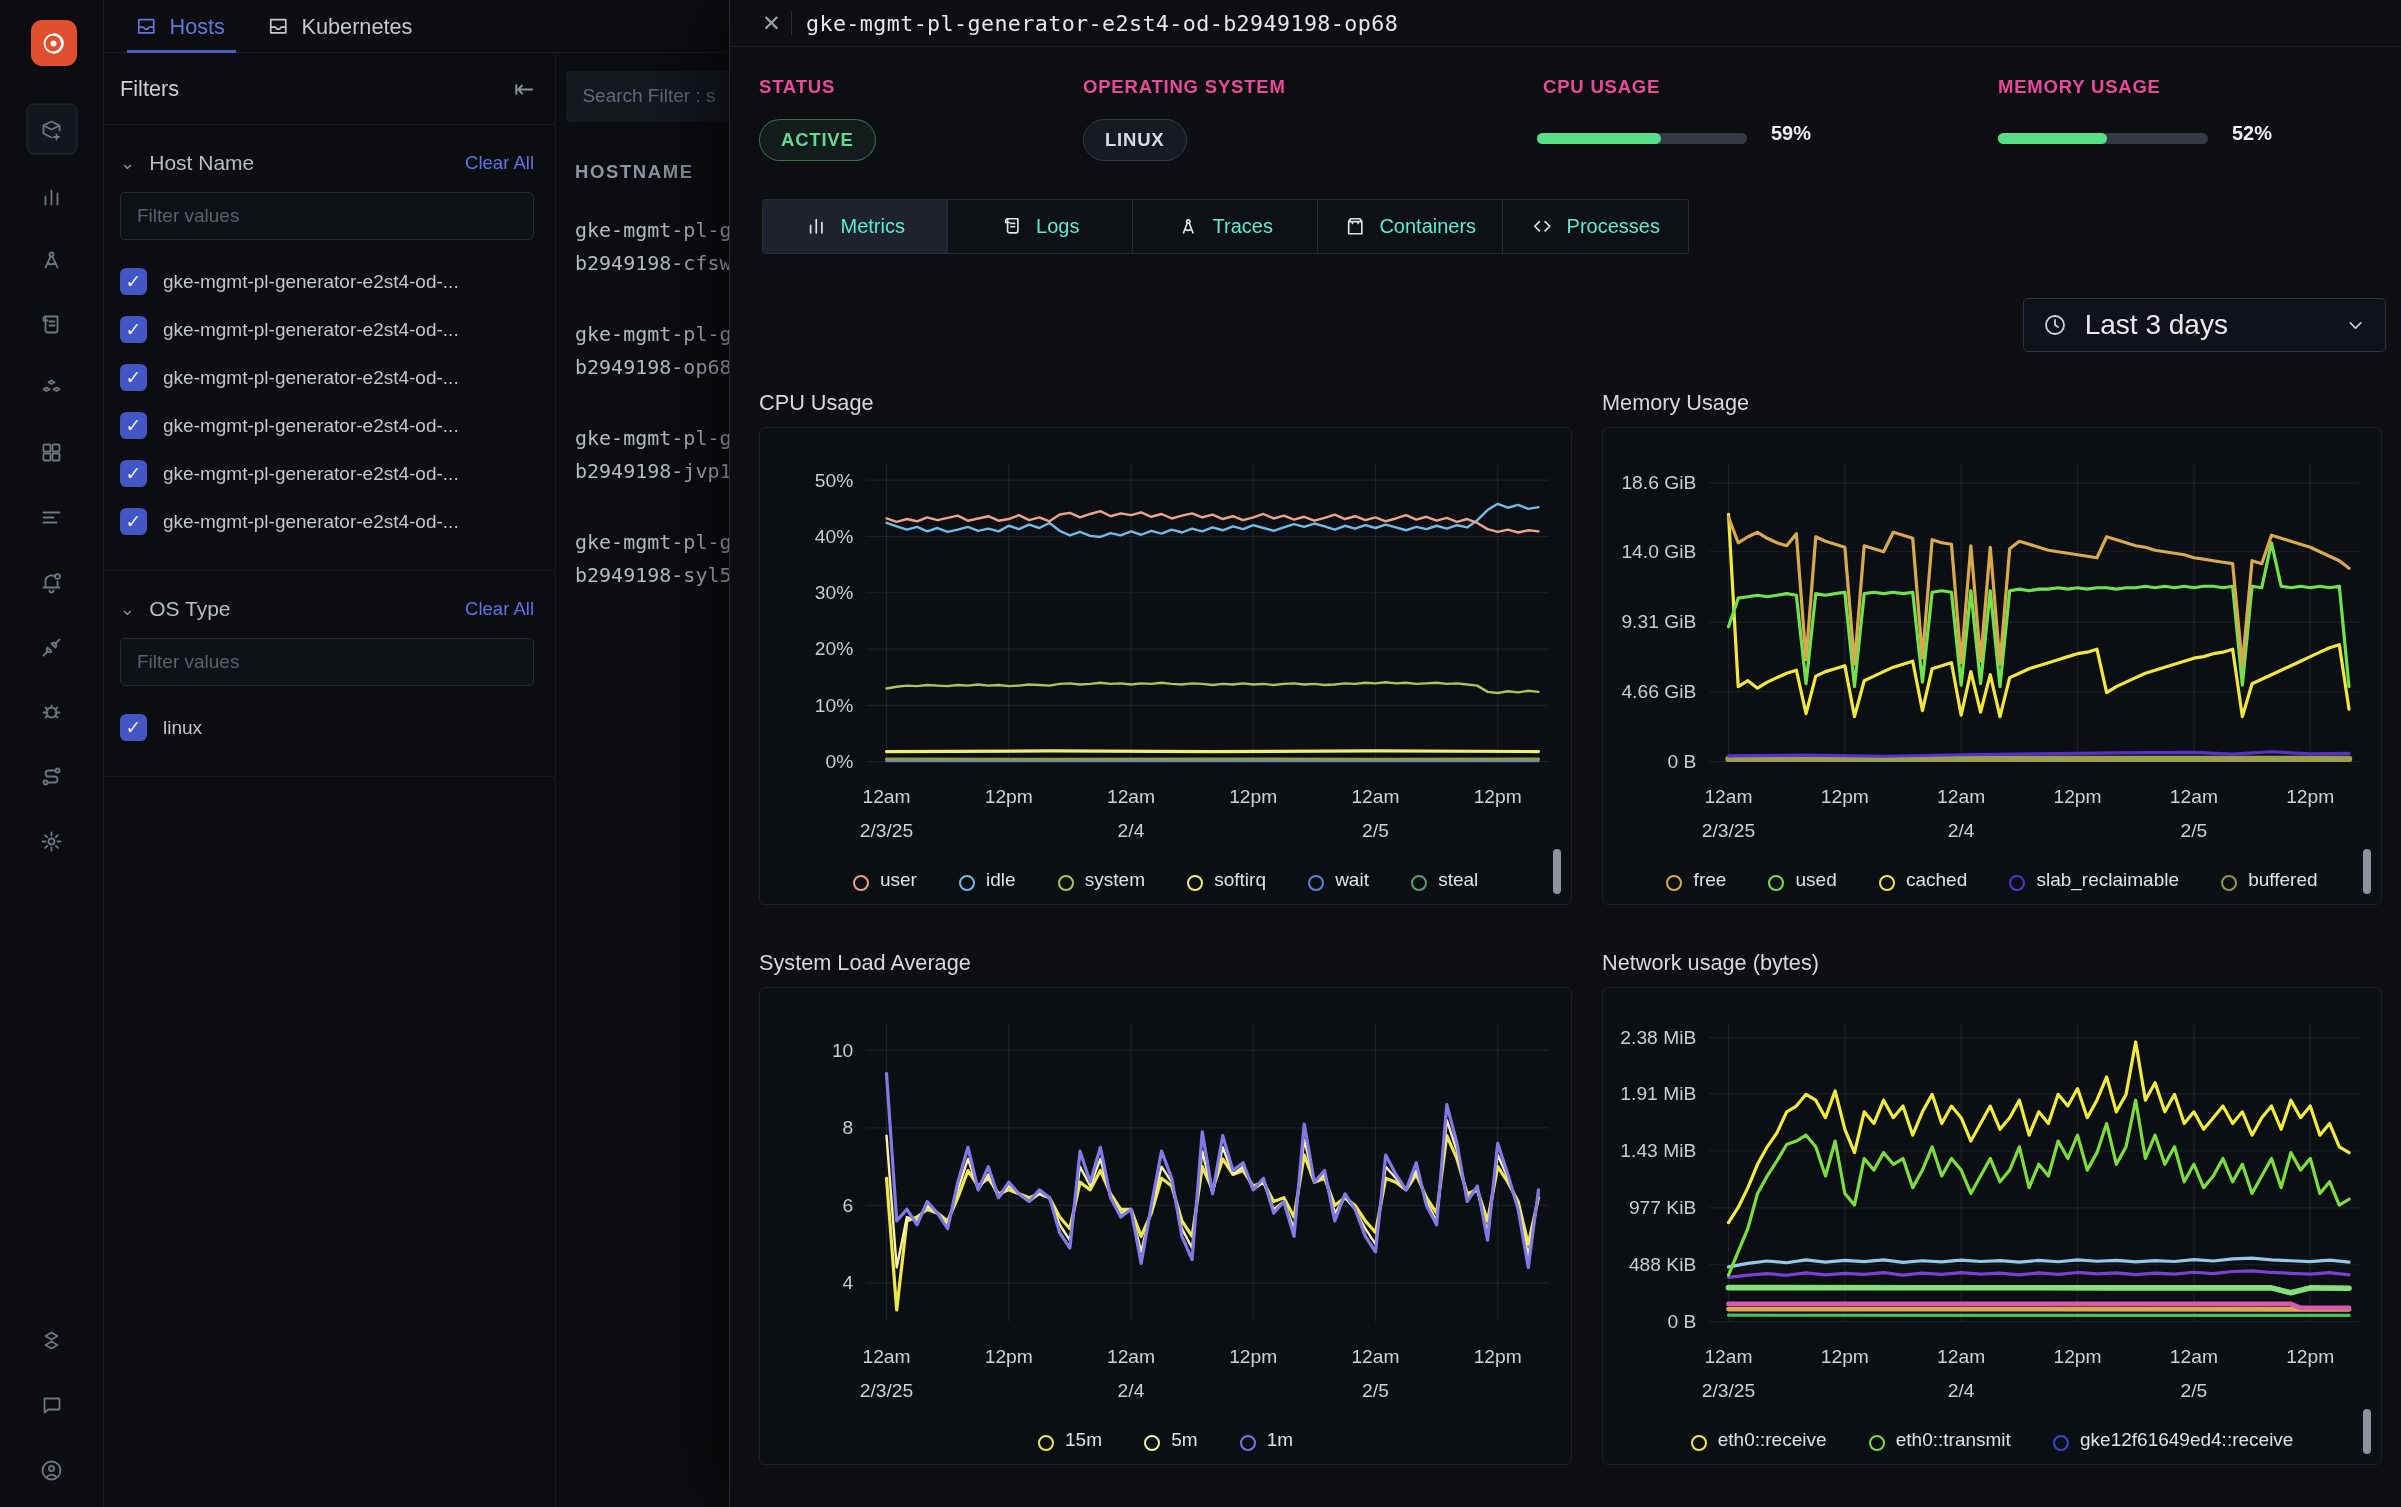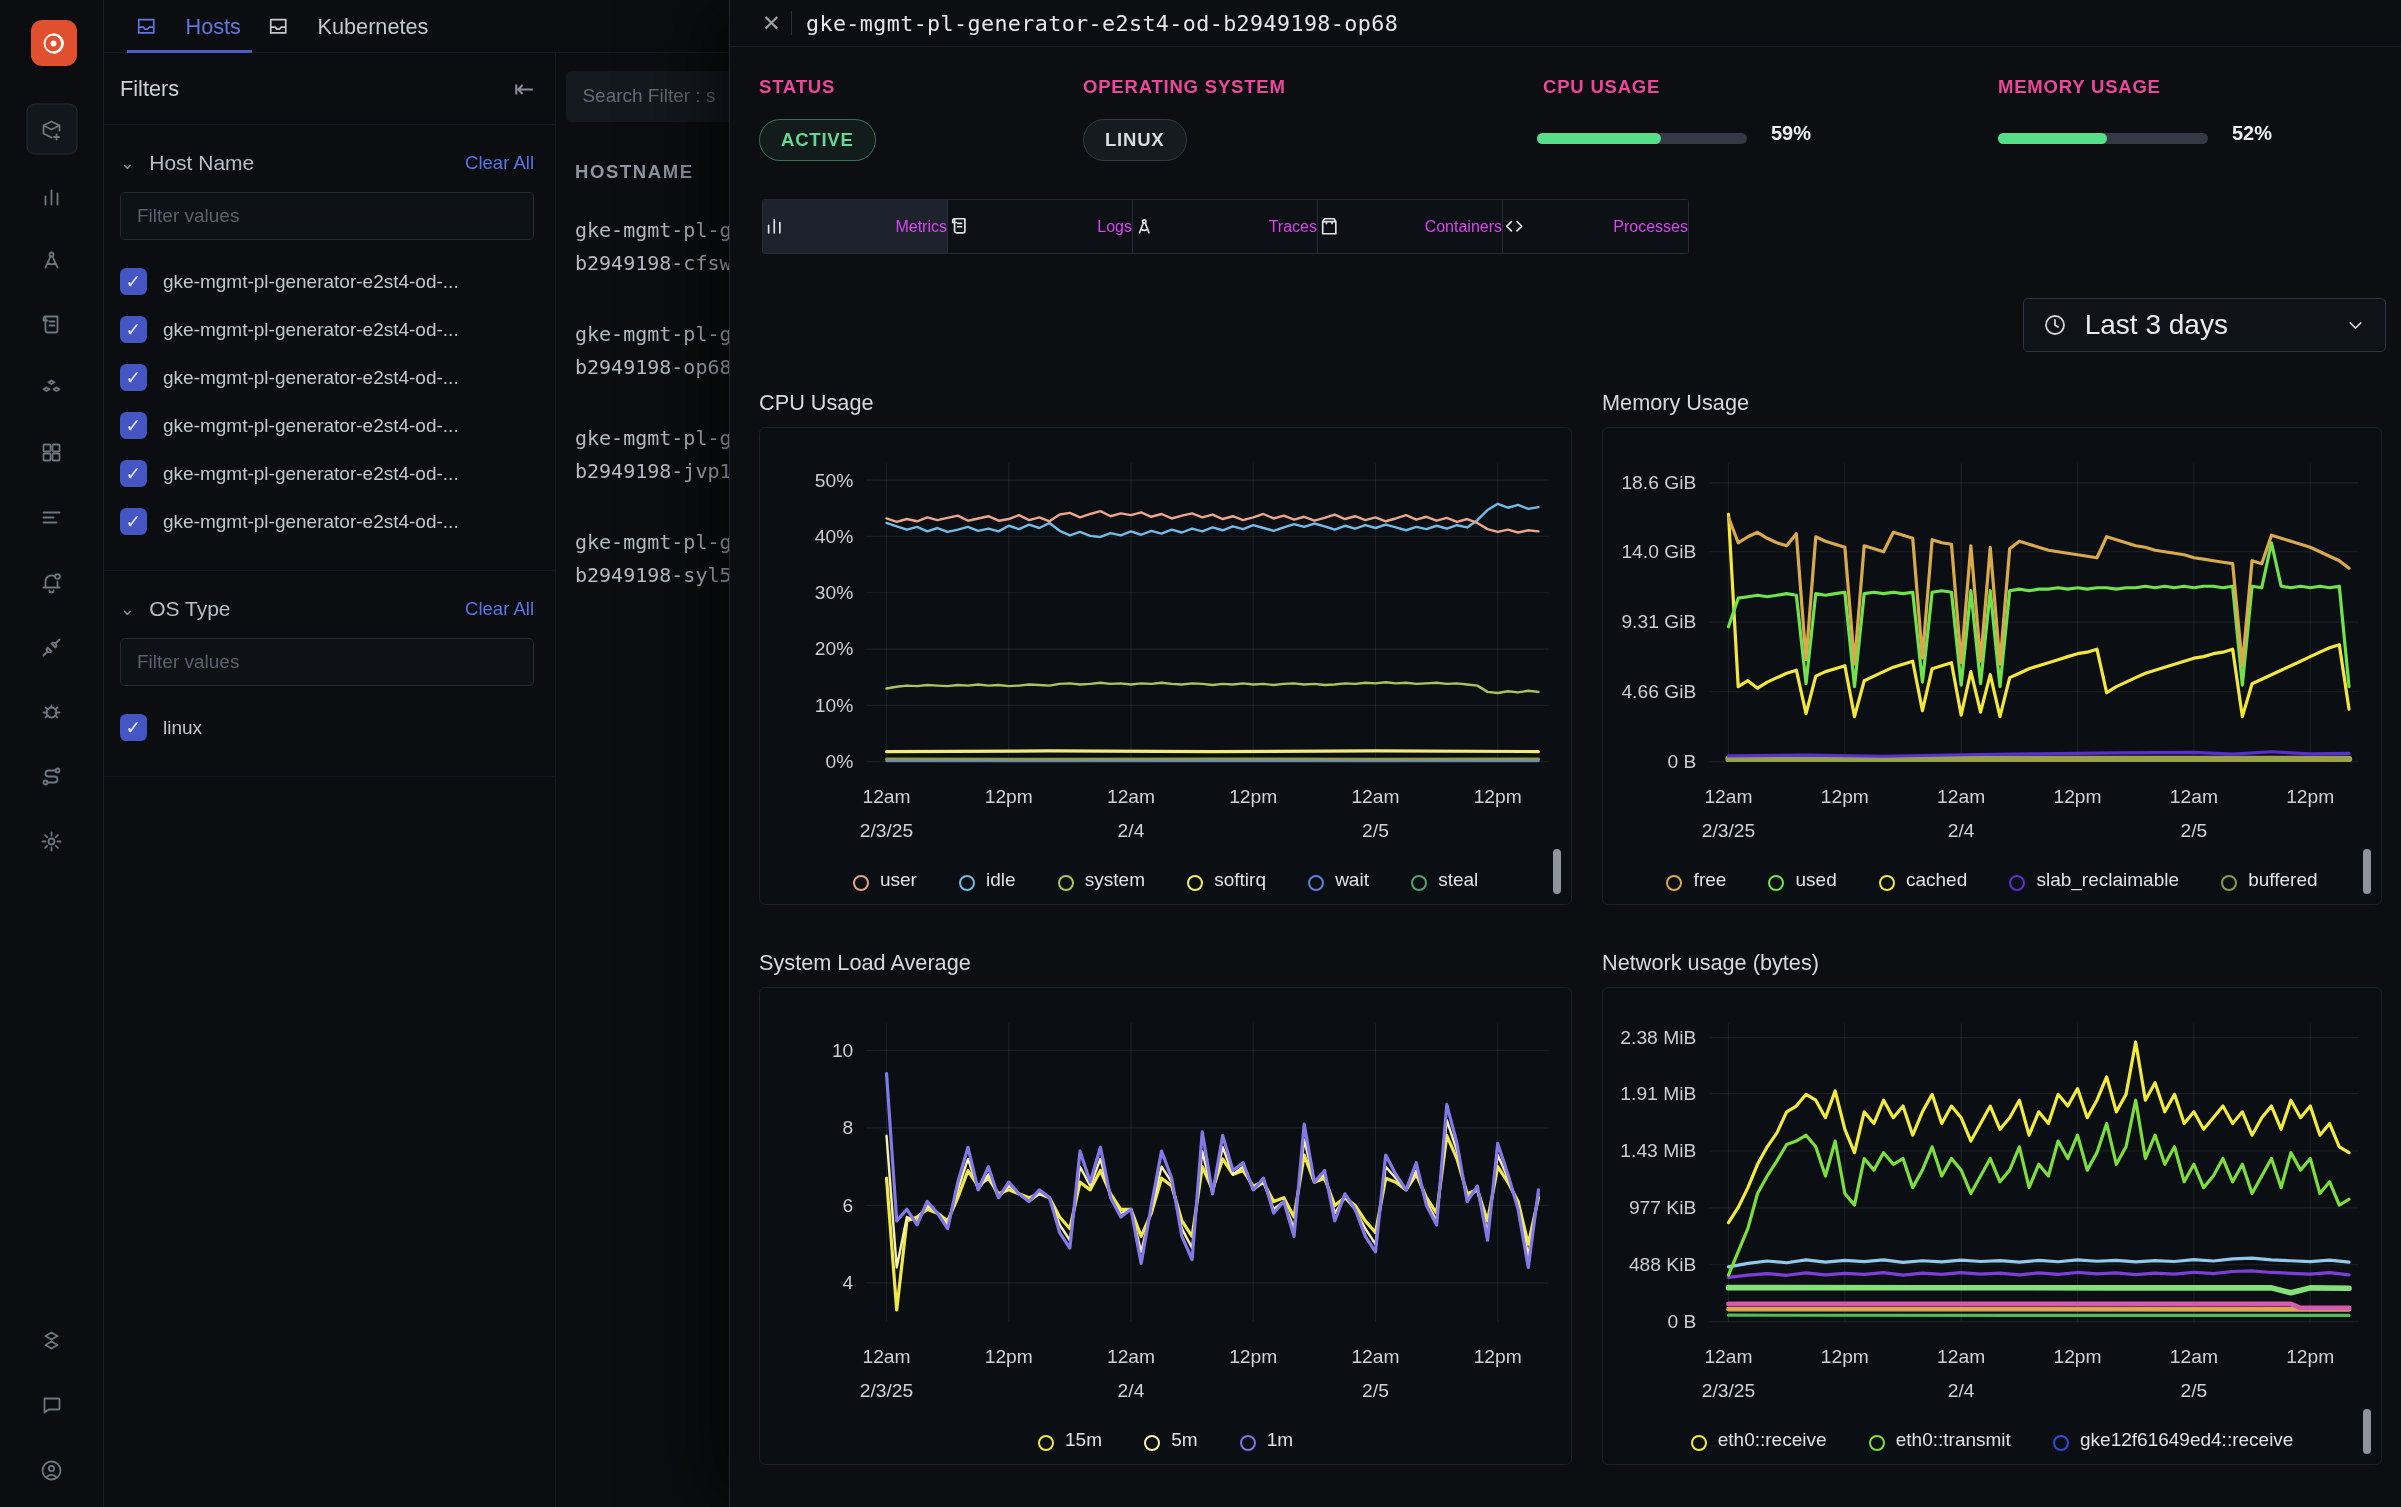--- a/index.html
+++ b/index.html
@@ -14,21 +14,21 @@
     background:#e0502f; display:flex; align-items:center; justify-content:center; }
   .rail-icon { position:absolute; left:50%; transform:translate(-50%,-50%); width:43px; height:43px;
     display:flex; align-items:center; justify-content:center; color:#6e7682; }
   .rail-icon svg { width:24px; height:24px; stroke:#6e7682; fill:none; stroke-width:1.8;
     stroke-linecap:round; stroke-linejoin:round; }
   .rail-active { border:0.8px solid #262c36; background:#12161d; border-radius:8px; width:51px; height:51px; }
 
   
   .main { position:absolute; left:104px; top:0; right:0; bottom:0; background:#0b0d10; }
   .topbar { position:absolute; left:0; top:0; right:0; height:53px; border-bottom:0.8px solid #171b21; }
-  .top-tab { position:absolute; top:0; height:53px; display:flex; align-items:center; gap:28px;
+  .top-tab { position:absolute; top:0; height:53px; display:flex; align-items:center; gap:12px;
     font-size:21.7px; }
   .top-tab svg { width:22.5px; height:22.5px; fill:none; stroke-width:1.8; stroke-linecap:round; stroke-linejoin:round; }
   .tab-hosts { left:31px; color:#6277dd; }
   .tab-hosts svg { stroke:#6277dd; }
   .tab-hosts .underline { position:absolute; left:-8px; right:-11.2px; bottom:0; height:3.2px; background:#4b5cc4; }
   .tab-k8s { left:163px; color:#c3c8cf; }
   .tab-k8s svg { stroke:#c3c8cf; }
 
   .filters-wrap { position:absolute; left:0; top:53px; width:451px; bottom:0; }
   .filters-head { height:72px; display:flex; align-items:center; justify-content:space-between;
@@ -71,22 +71,22 @@
   .badge { position:absolute; top:119px; height:42px; padding:0 21px; border-radius:21px;
     display:flex; align-items:center; font-size:18.5px; font-weight:600; letter-spacing:0.8px; }
   .badge-active { color:#67d795; border:1.2px solid rgba(103,215,149,.45); background:rgba(103,215,149,.07); }
   .badge-linux { color:#d9dce2; border:1.2px solid #343a45; background:#161a21; }
   .pbar { position:absolute; top:133px; width:210px; height:11.2px; border-radius:6.4px; background:#343943; }
   .pbar-fill { height:100%; border-radius:6.4px; background:#56de89; }
   .ptext { position:absolute; top:122px; font-size:20px; font-weight:600; color:#eef0f3; }
 
   .seg-tabs { position:absolute; left:32px; top:199px; display:flex; border:0.8px solid #262c37;
     border-radius:2.4px; overflow:hidden; }
-  .seg-tab { width:185px; height:53px; display:flex; align-items:center; justify-content:space-between;
-    gap:13px; font-size:16px; color:#d946ef; background:#0d1015; border-right:0.8px solid #262c37; }
+  .seg-tab { width:185px; height:53px; display:flex; align-items:center; justify-content:center;
+    gap:13px; font-size:20px; color:#5eead4; background:#0d1015; border-right:0.8px solid #262c37; }
   .seg-tab:last-child { border-right:none; }
   .seg-tab.active { background:#1e222c; }
   .seg-tab svg { width:22.5px; height:22.5px; stroke:#dfe3e9; fill:none; stroke-width:1.8;
     stroke-linecap:round; stroke-linejoin:round; }
 
   .time-select { position:absolute; left:1293px; top:298px; width:363px; height:54px;
     border:0.8px solid #2e3440; border-radius:4.8px; background:#0f1218; display:flex; align-items:center;
     padding:0 19px; gap:17.7px; }
   .time-select .lbl { font-size:28px; color:#e8eaee; }
   .time-select svg { stroke:#cfd3da; fill:none; stroke-width:1.8; stroke-linecap:round; stroke-linejoin:round; }

